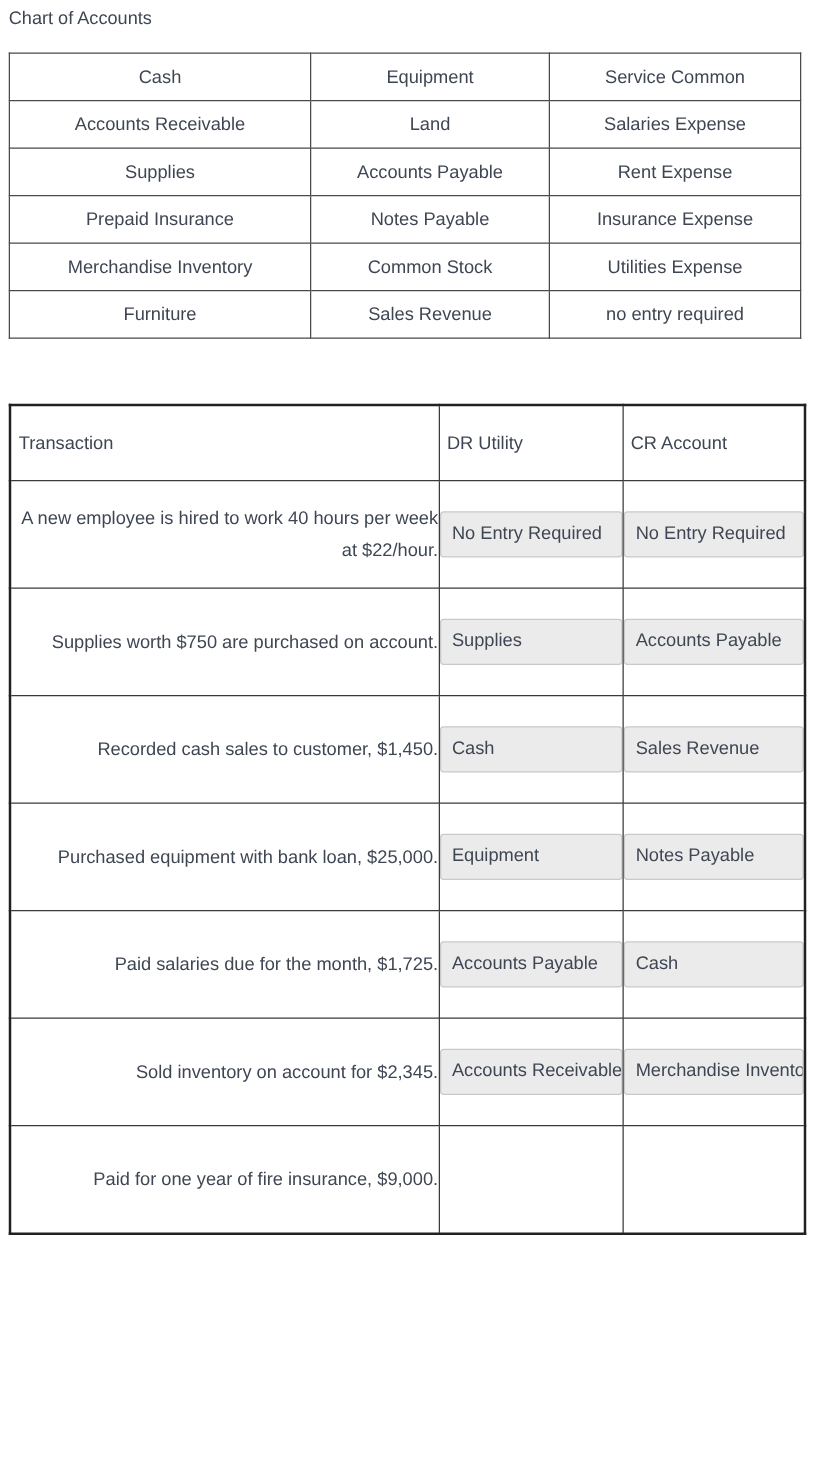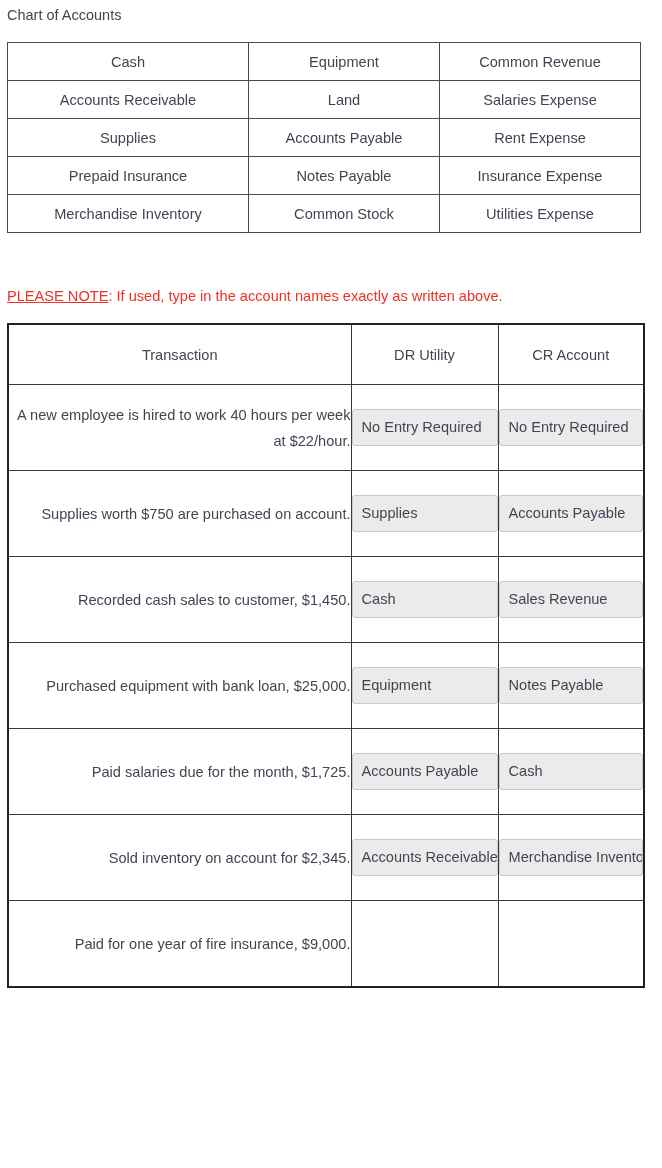--- a/index.html
+++ b/index.html
@@ -84,21 +84,21 @@
   table.journal col.t { width: 343px; }
   table.journal col.d { width: 147px; }
   table.journal col.c { width: 146px; }
 
   table.journal th {
     border: 1px solid #3a3a3a;
     height: 59px;
     font-size: 14.6px;
     font-weight: normal;
     color: #3f4653;
-    text-align: center;
+    text-align: left;
     vertical-align: middle;
     padding: 0 6px;
   }
   table.journal td {
     border: 1px solid #3a3a3a;
     height: 85px;
     font-size: 14.6px;
     color: #3f4653;
     vertical-align: middle;
     padding: 0;
@@ -141,21 +141,21 @@
   <table class="coa">
     <colgroup>
         <col class="c1">
         <col class="c2">
         <col class="c3">
       </colgroup>
     <tbody>
       <tr>
         <td>Cash</td>
         <td>Equipment</td>
-        <td>Common Revenue</td>
+        <td>Service Common</td>
       </tr>
       <tr>
         <td>Accounts Receivable</td>
         <td>Land</td>
         <td>Salaries Expense</td>
       </tr>
       <tr>
         <td>Supplies</td>
         <td>Accounts Payable</td>
         <td>Rent Expense</td>
@@ -163,24 +163,28 @@
       <tr>
         <td>Prepaid Insurance</td>
         <td>Notes Payable</td>
         <td>Insurance Expense</td>
       </tr>
       <tr>
         <td>Merchandise Inventory</td>
         <td>Common Stock</td>
         <td>Utilities Expense</td>
       </tr>
+      <tr>
+        <td>Furniture</td>
+        <td>Sales Revenue</td>
+        <td>no entry required</td>
+      </tr>
     </tbody>
   </table>
 
-  <div class="note"><span class="u">PLEASE NOTE</span><span>: If used, type in the account names exactly as written above.</span></div>
 
   <table class="journal">
     <colgroup>
         <col class="t">
         <col class="d">
         <col class="c">
       </colgroup>
     <thead>
       <tr>
         <th>Transaction</th>

